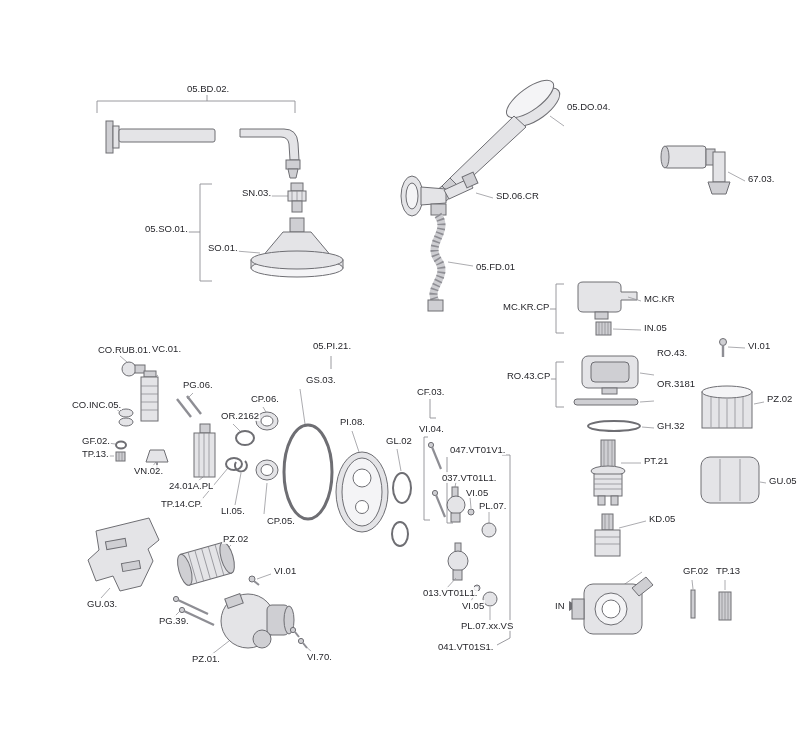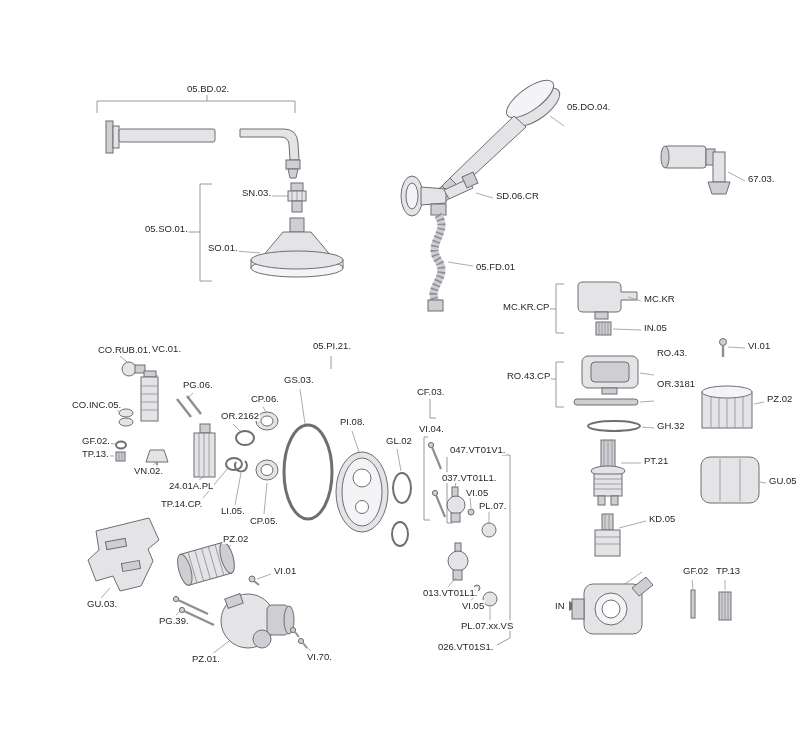--- a/index.html
+++ b/index.html
@@ -347,36 +347,36 @@
   <span class="lbl" style="left:151px;top:343px">VC.01.</span>
   <span class="lbl" style="left:71px;top:399px">CO.INC.05.</span>
   <span class="lbl" style="left:182px;top:379px">PG.06.</span>
   <span class="lbl" style="left:81px;top:435px">GF.02.</span>
   <span class="lbl" style="left:81px;top:448px">TP.13.</span>
   <span class="lbl" style="left:133px;top:465px">VN.02.</span>
   <span class="lbl" style="left:168px;top:480px">24.01A.PL</span>
   <span class="lbl" style="left:160px;top:498px">TP.14.CP.</span>
   <span class="lbl" style="left:220px;top:410px">OR.2162</span>
   <span class="lbl" style="left:250px;top:393px">CP.06.</span>
-  <span class="lbl" style="left:283px;top:374px">GS.03.</span>
+  <span class="lbl" style="left:305px;top:374px">GS.03.</span>
   <span class="lbl" style="left:312px;top:340px">05.PI.21.</span>
-  <span class="lbl" style="left:249px;top:515px">CP.05.</span>
+  <span class="lbl" style="left:266px;top:515px">CP.05.</span>
   <span class="lbl" style="left:220px;top:505px">LI.05.</span>
   <span class="lbl" style="left:339px;top:416px">PI.08.</span>
   <span class="lbl" style="left:385px;top:435px">GL.02</span>
   <span class="lbl" style="left:416px;top:386px">CF.03.</span>
   <span class="lbl" style="left:418px;top:423px">VI.04.</span>
   <span class="lbl" style="left:449px;top:444px">047.VT01V1.</span>
   <span class="lbl" style="left:441px;top:472px">037.VT01L1.</span>
   <span class="lbl" style="left:465px;top:487px">VI.05</span>
   <span class="lbl" style="left:478px;top:500px">PL.07.</span>
   <span class="lbl" style="left:422px;top:587px">013.VT01L1.</span>
   <span class="lbl" style="left:461px;top:600px">VI.05</span>
   <span class="lbl" style="left:460px;top:620px">PL.07.xx.VS</span>
-  <span class="lbl" style="left:437px;top:641px">026.VT01S1.</span>
+  <span class="lbl" style="left:437px;top:641px">041.VT01S1.</span>
   <span class="lbl" style="left:86px;top:598px">GU.03.</span>
   <span class="lbl" style="left:222px;top:533px">PZ.02</span>
   <span class="lbl" style="left:273px;top:565px">VI.01</span>
   <span class="lbl" style="left:158px;top:615px">PG.39.</span>
   <span class="lbl" style="left:191px;top:653px">PZ.01.</span>
   <span class="lbl" style="left:306px;top:651px">VI.70.</span>
 
 </div>
 
 </body></html>

